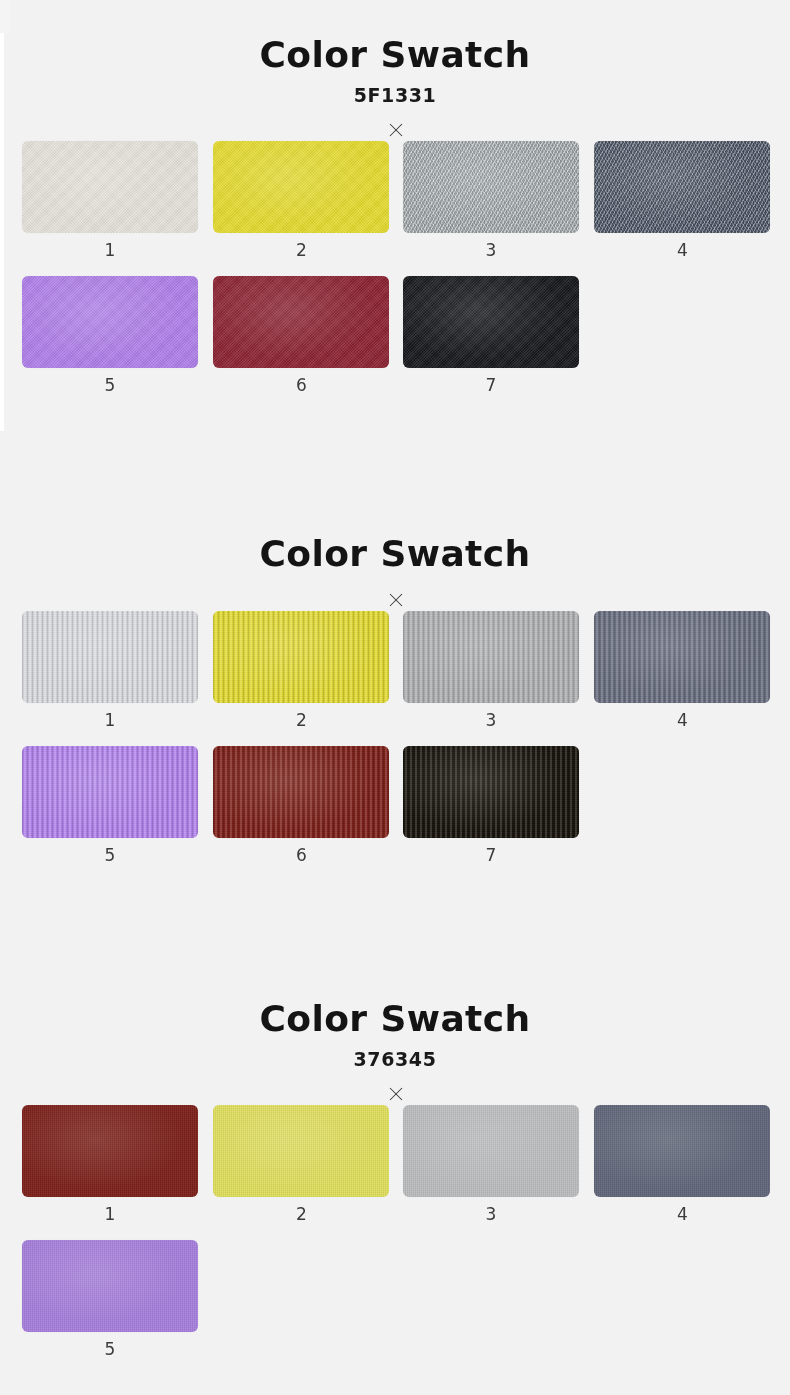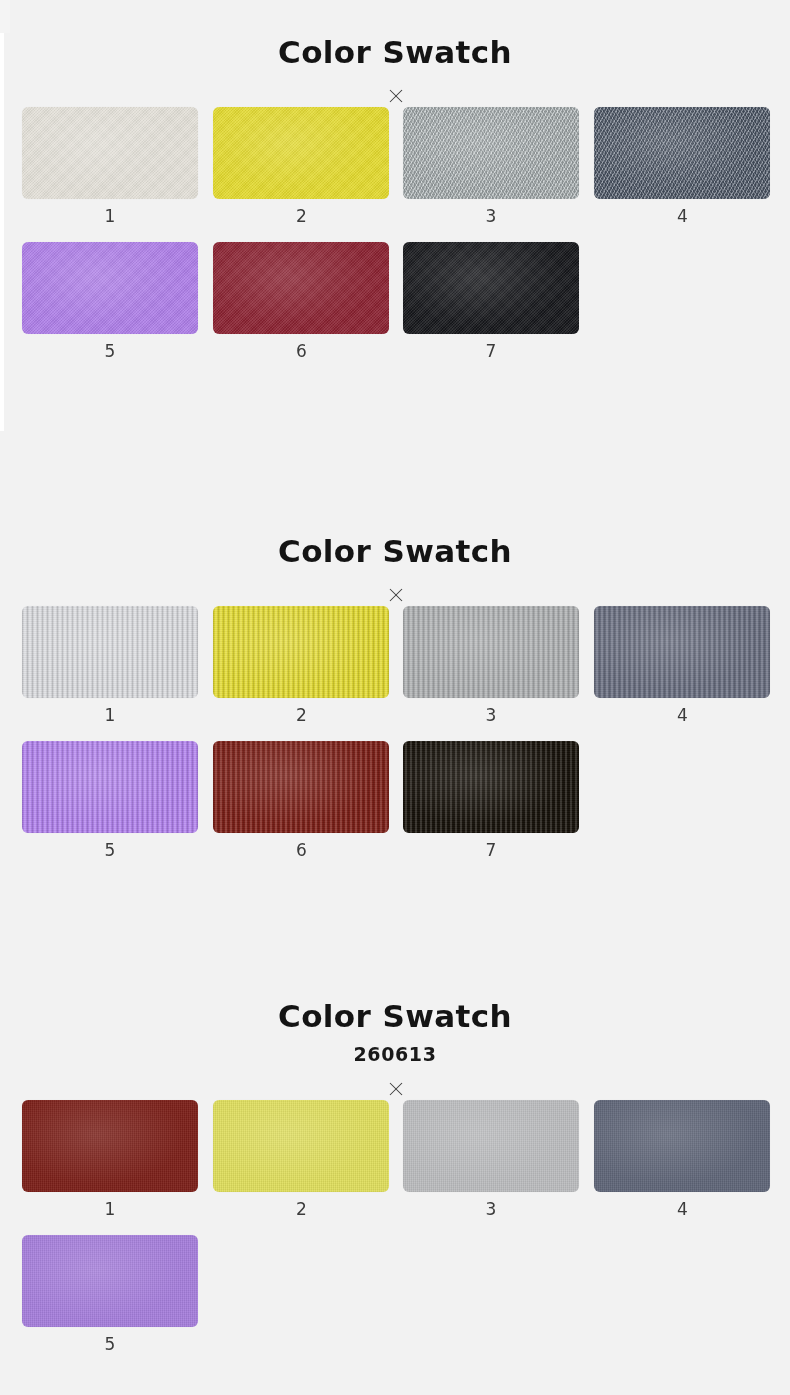--- a/index.html
+++ b/index.html
@@ -44,21 +44,21 @@
     position: relative;
     width: 790px;
   }
 
   .section-head {
     text-align: center;
     padding-top: 4px;
   }
 
   .section-title {
-    font-size: 31px;
+    font-size: 36px;
     font-weight: 700;
     color: #141414;
     letter-spacing: 0.4px;
     line-height: 1.18;
     margin: 0;
   }
 
   .section-code {
     font-size: 19px;
     font-weight: 700;
@@ -175,20 +175,21 @@
 </head>
 <body>
 
 <div class="edge-strip-top"></div>
 <div class="edge-strip"></div>
 
 <div class="page" id="page-root">
     <div class="swatch-section" style="position: absolute; left: 0px; top: 30px; width: 790px;">
       <div class="section-head">
         <div class="section-title">Color Swatch</div>
+        <div class="section-code">5F1331</div>
         <div class="section-divider">
           <span class="x-mark"></span>
         </div>
       </div>
       <div class="swatch-grid">
         <div class="swatch-row">
           <div class="swatch-cell" style="left: 22px;">
             <div class="swatch-chip" title="off-white" style="background: rgb(228, 225, 217);">
               <div class="tex tex-jersey"></div>
               <div class="sheen"></div>
@@ -301,21 +302,21 @@
               <div class="sheen"></div>
             </div>
             <div class="swatch-label" style="margin-left: 0px;">7</div>
           </div>
         </div>
       </div>
     </div>
     <div class="swatch-section" style="position: absolute; left: 0px; top: 994px; width: 790px;">
       <div class="section-head">
         <div class="section-title">Color Swatch</div>
-        <div class="section-code">260613</div>
+        <div class="section-code">376345</div>
         <div class="section-divider">
           <span class="x-mark"></span>
         </div>
       </div>
       <div class="swatch-grid">
         <div class="swatch-row">
           <div class="swatch-cell" style="left: 22px;">
             <div class="swatch-chip" title="dark-red" style="background: rgb(124, 32, 25);">
               <div class="tex tex-fine"></div>
               <div class="sheen"></div>

